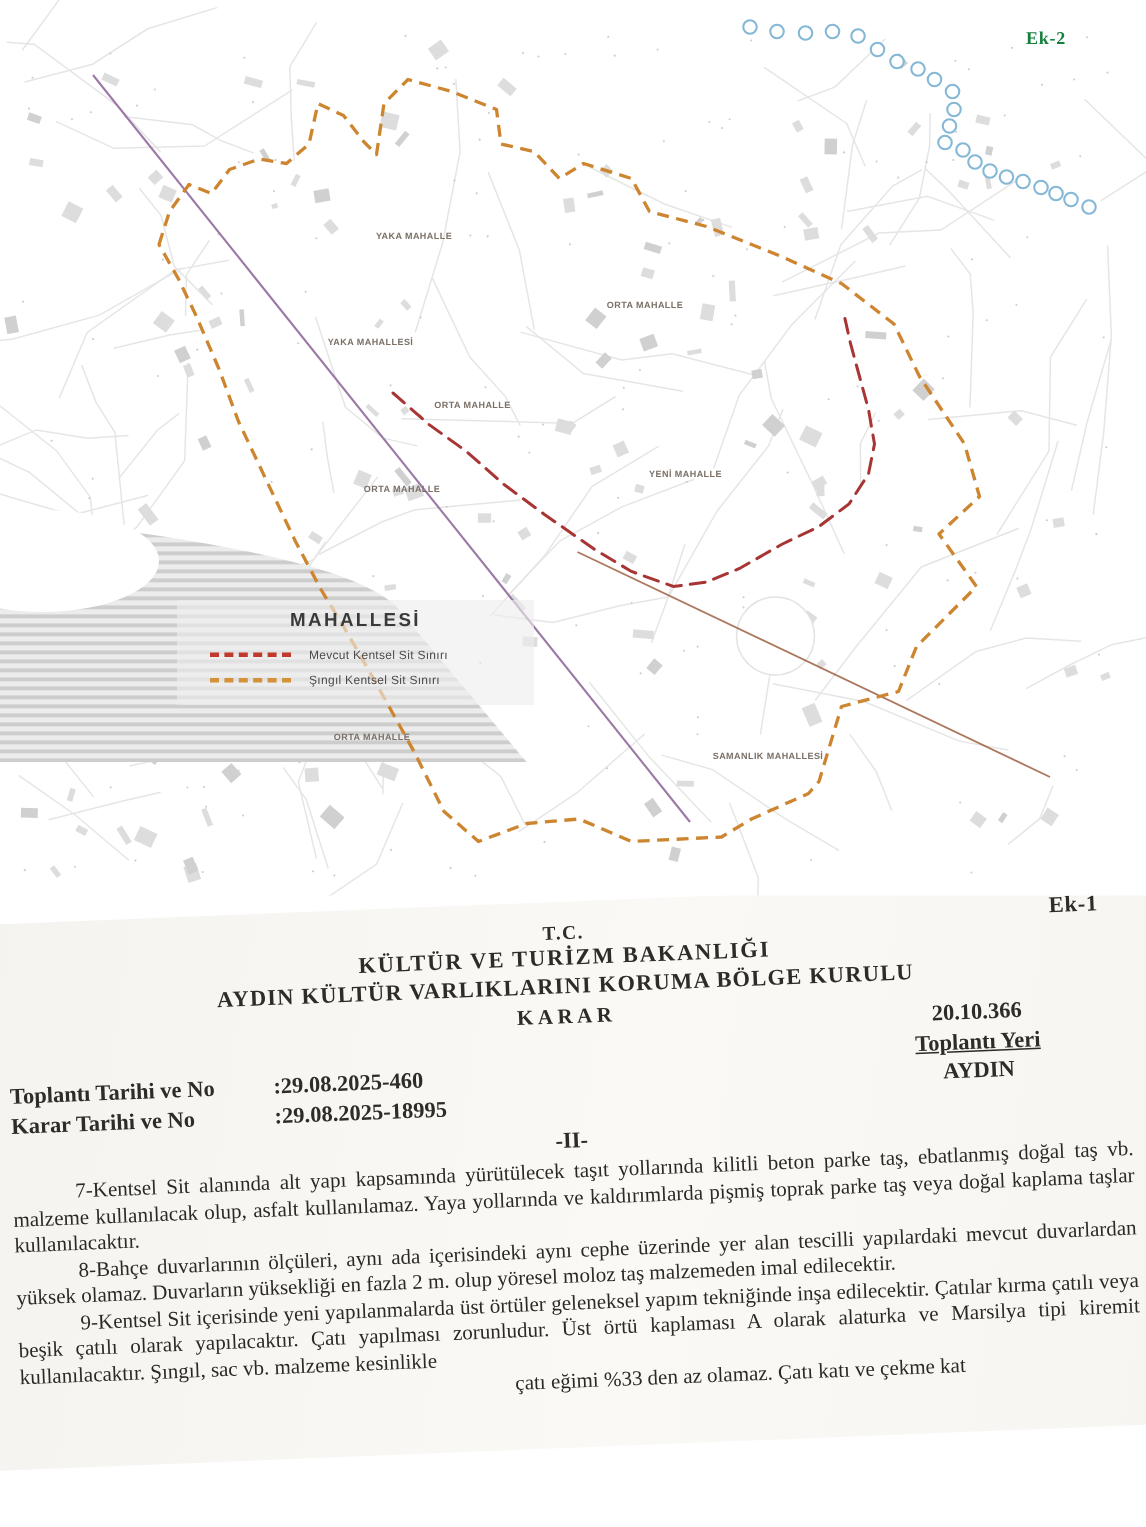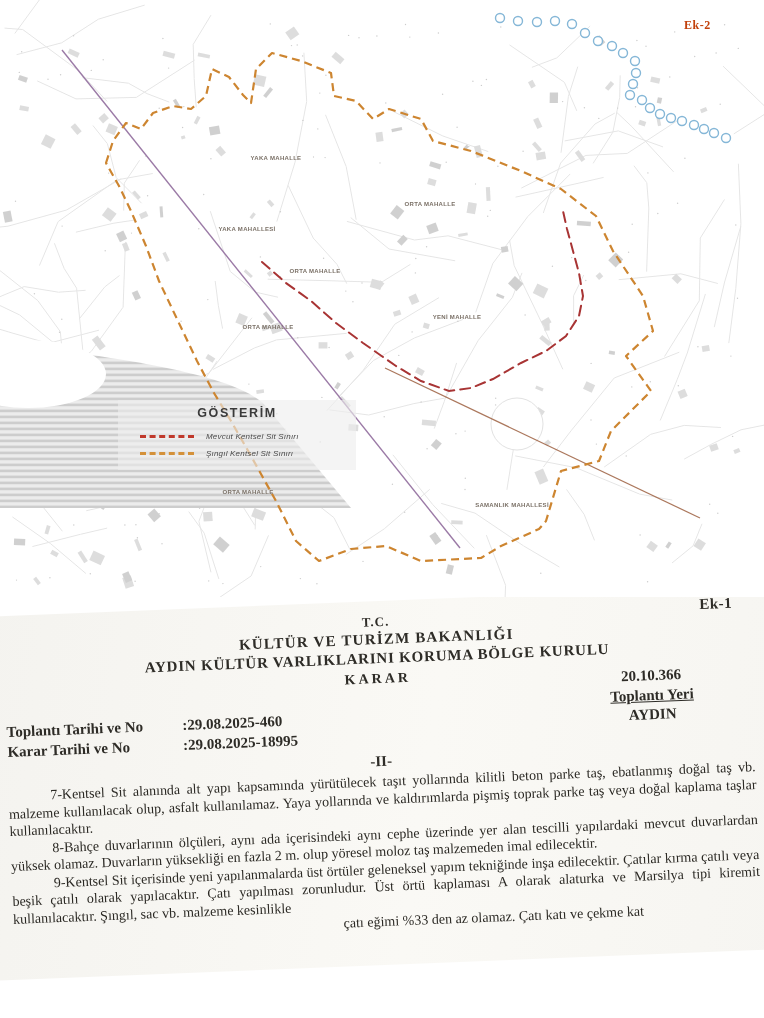--- a/index.html
+++ b/index.html
@@ -3,32 +3,32 @@
 <meta charset="utf-8">
 <style>
   html,body{margin:0;padding:0;background:#fff;width:764px;height:1018px;overflow:hidden;
     font-family:"Liberation Sans",sans-serif;}
   .stage{position:relative;width:764px;height:1018px;background:#fff;}
 
   
   .map-panel{position:absolute;left:0;top:0;width:764px;height:598px;background:#fff;overflow:hidden;}
   .map-panel svg{position:absolute;left:0;top:0;}
   .sheet-ek2{position:absolute;left:684px;top:18px;font-family:"Liberation Serif",serif;
-    font-size:12px;font-weight:700;color:#c2410c;letter-spacing:.5px;}
+    font-size:12px;font-weight:700;color:#15803d;letter-spacing:.5px;}
   .district-label{position:absolute;transform:translate(-50%,-50%);font-size:6px;
     color:#7a7066;letter-spacing:.3px;white-space:nowrap;font-weight:700;}
   .legend{position:absolute;left:118px;top:400px;width:238px;padding:6px 0 8px 0;
     background:rgba(238,238,238,.62);z-index:5;}
   .legend-title{text-align:center;font-size:12.5px;font-weight:700;letter-spacing:1.6px;
     color:#3a3a3a;margin-bottom:8px;}
   .legend-row{display:flex;align-items:center;gap:12px;padding:4px 0 4px 22px;}
   .swatch{width:54px;height:0;}
   .swatch.mevcut{border-top:3px dashed #c0392b;}
   .swatch.oneri{border-top:3px dashed #d4913a;}
-  .legend-label{font-size:8px;color:#4a4a4a;letter-spacing:.2px;font-style:italic;}
+  .legend-label{font-size:8px;color:#4a4a4a;letter-spacing:.2px;}
 
   
   .doc-wrap{position:absolute;left:0;top:597px;width:764px;height:421px;overflow:hidden;background:#fff;}
   .paper{position:absolute;left:-25px;top:4px;width:814px;height:364px;
     transform:rotate(-2.3deg);transform-origin:50% 50%;
     background:linear-gradient(100deg,#f4f3ef 0%,#faf9f5 55%,#f6f5f1 100%);
     font-family:"Liberation Serif",serif;color:#2e2c27;}
   .ek1{position:absolute;right:50px;top:8px;font-size:15px;font-weight:700;letter-spacing:.5px;}
   .doc-header{text-align:center;padding-top:13px;line-height:1.25;}
   .h-tc{font-size:13px;font-weight:700;letter-spacing:1px;}
@@ -481,21 +481,21 @@
           <circle cx="671" cy="118" r="4.5" fill="#ffffff" stroke="#85b7d7" stroke-width="1.4"></circle>
           <circle cx="682" cy="121" r="4.5" fill="#ffffff" stroke="#85b7d7" stroke-width="1.4"></circle>
           <circle cx="694" cy="125" r="4.5" fill="#ffffff" stroke="#85b7d7" stroke-width="1.4"></circle>
           <circle cx="704" cy="129" r="4.5" fill="#ffffff" stroke="#85b7d7" stroke-width="1.4"></circle>
           <circle cx="714" cy="133" r="4.5" fill="#ffffff" stroke="#85b7d7" stroke-width="1.4"></circle>
           <circle cx="726" cy="138" r="4.5" fill="#ffffff" stroke="#85b7d7" stroke-width="1.4"></circle>
         </g>
     </svg>
 
     <div class="legend">
-      <div class="legend-title">GÖSTERİM</div>
+      <div class="legend-title">MAHALLESİ</div>
       <div class="legend-row">
         <span class="swatch mevcut"></span>
         <span class="legend-label">Mevcut Kentsel Sit Sınırı</span>
       </div>
       <div class="legend-row">
         <span class="swatch oneri"></span>
         <span class="legend-label">Şıngıl Kentsel Sit Sınırı</span>
       </div>
     </div>
 

